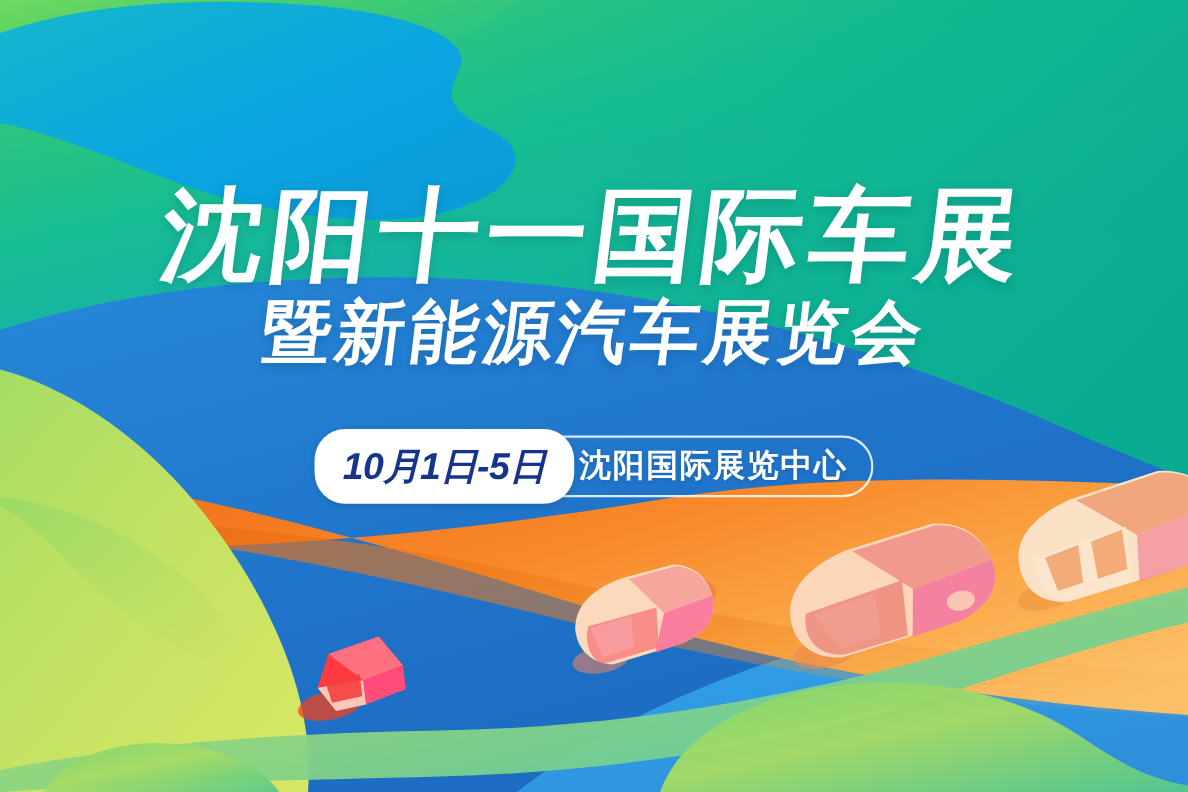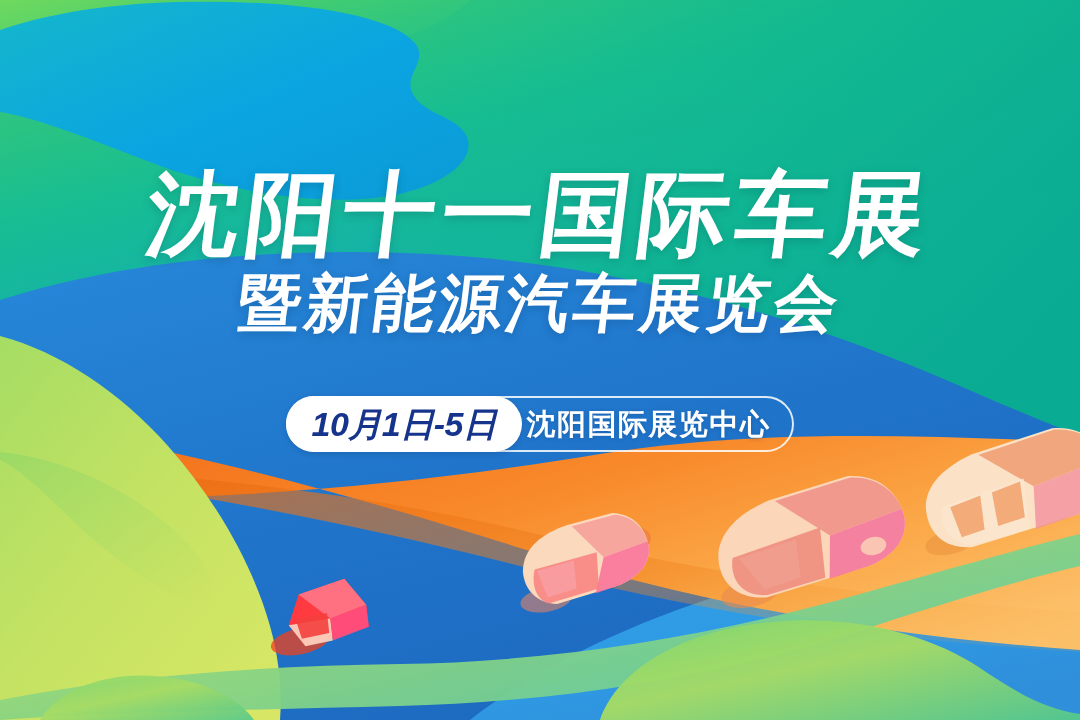--- a/index.html
+++ b/index.html
@@ -54,21 +54,21 @@
     position:relative;
     display:flex;align-items:center;
     height:56px;
     border:2px solid rgba(255,255,255,.85);
     border-radius:28px;
     padding:0 22px 0 0;
     box-sizing:border-box;
   }
   .datepill{
     display:flex;align-items:center;justify-content:center;
-    height:56px;
+    height:68px;
     margin-left:-2px;
     padding:0 26px;
     background:#ffffff;
     border-radius:28px;
     box-shadow:0 2px 6px rgba(0,30,70,.18);
   }
   .datetext{
     color:#16348c;
     font-size:34px;
     font-weight:bold;

